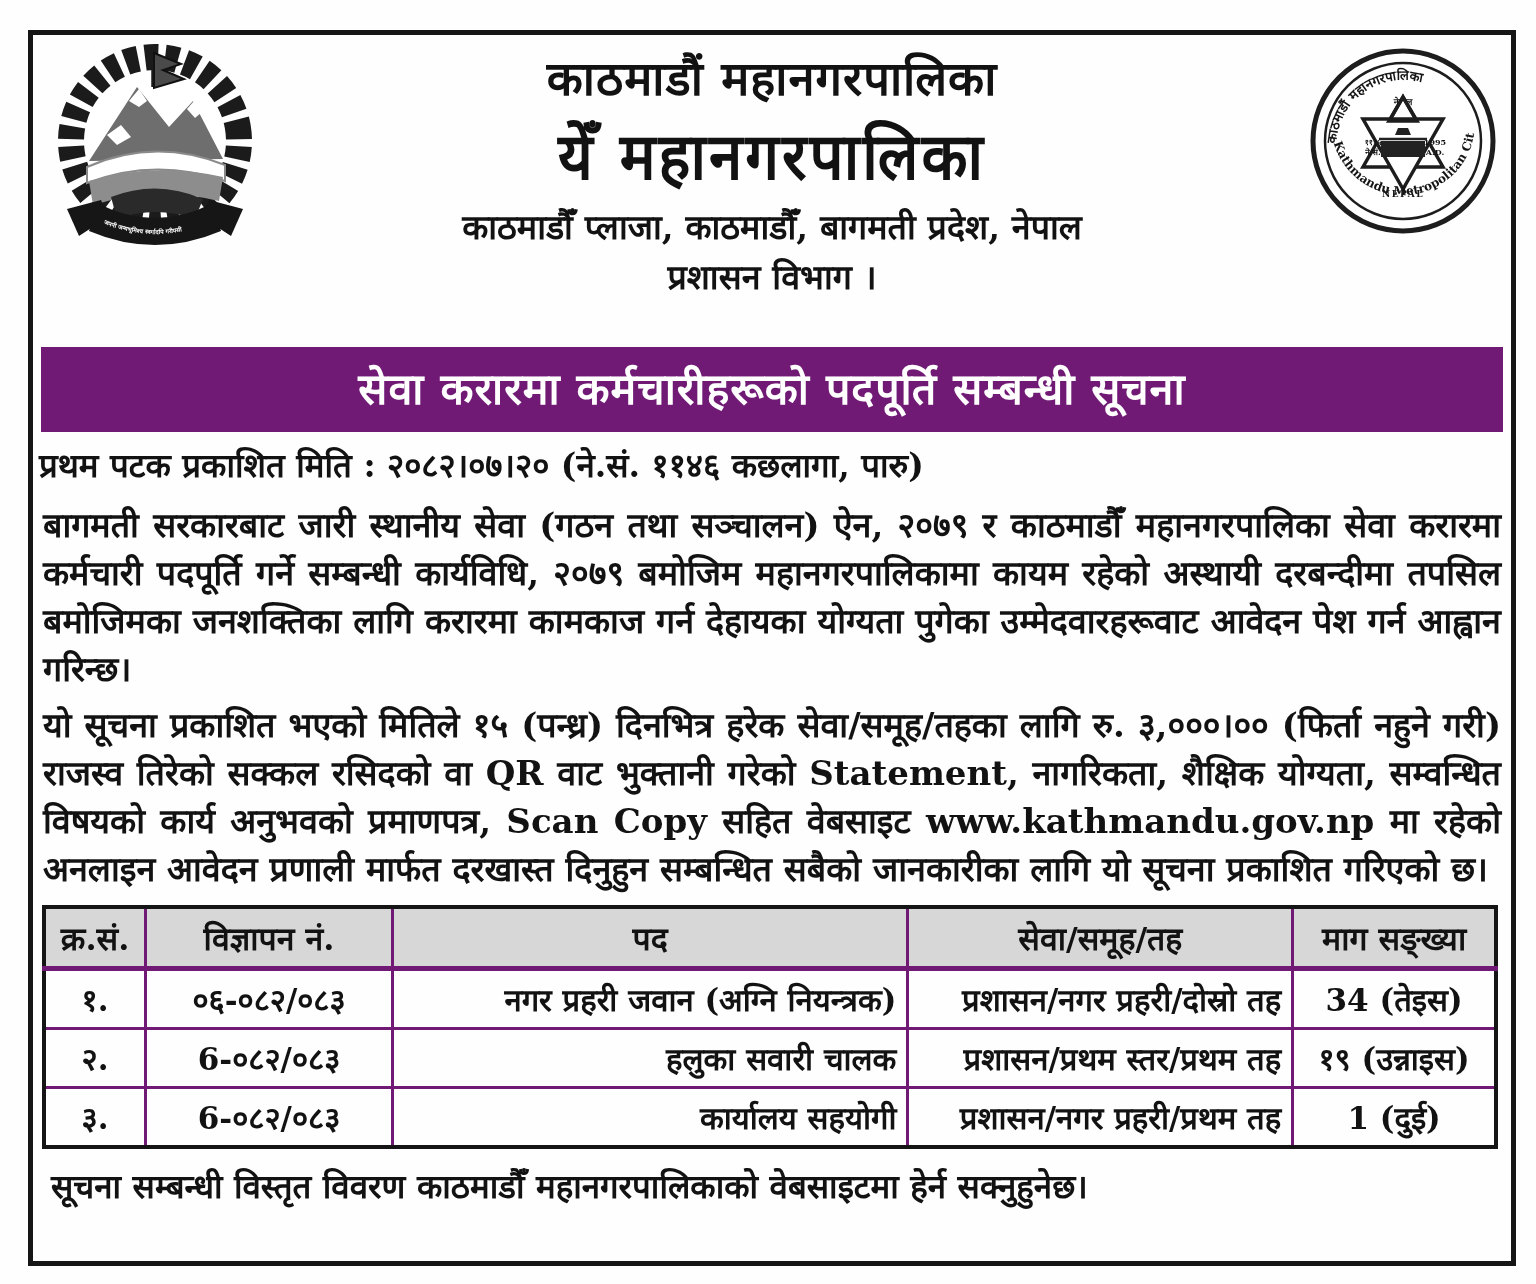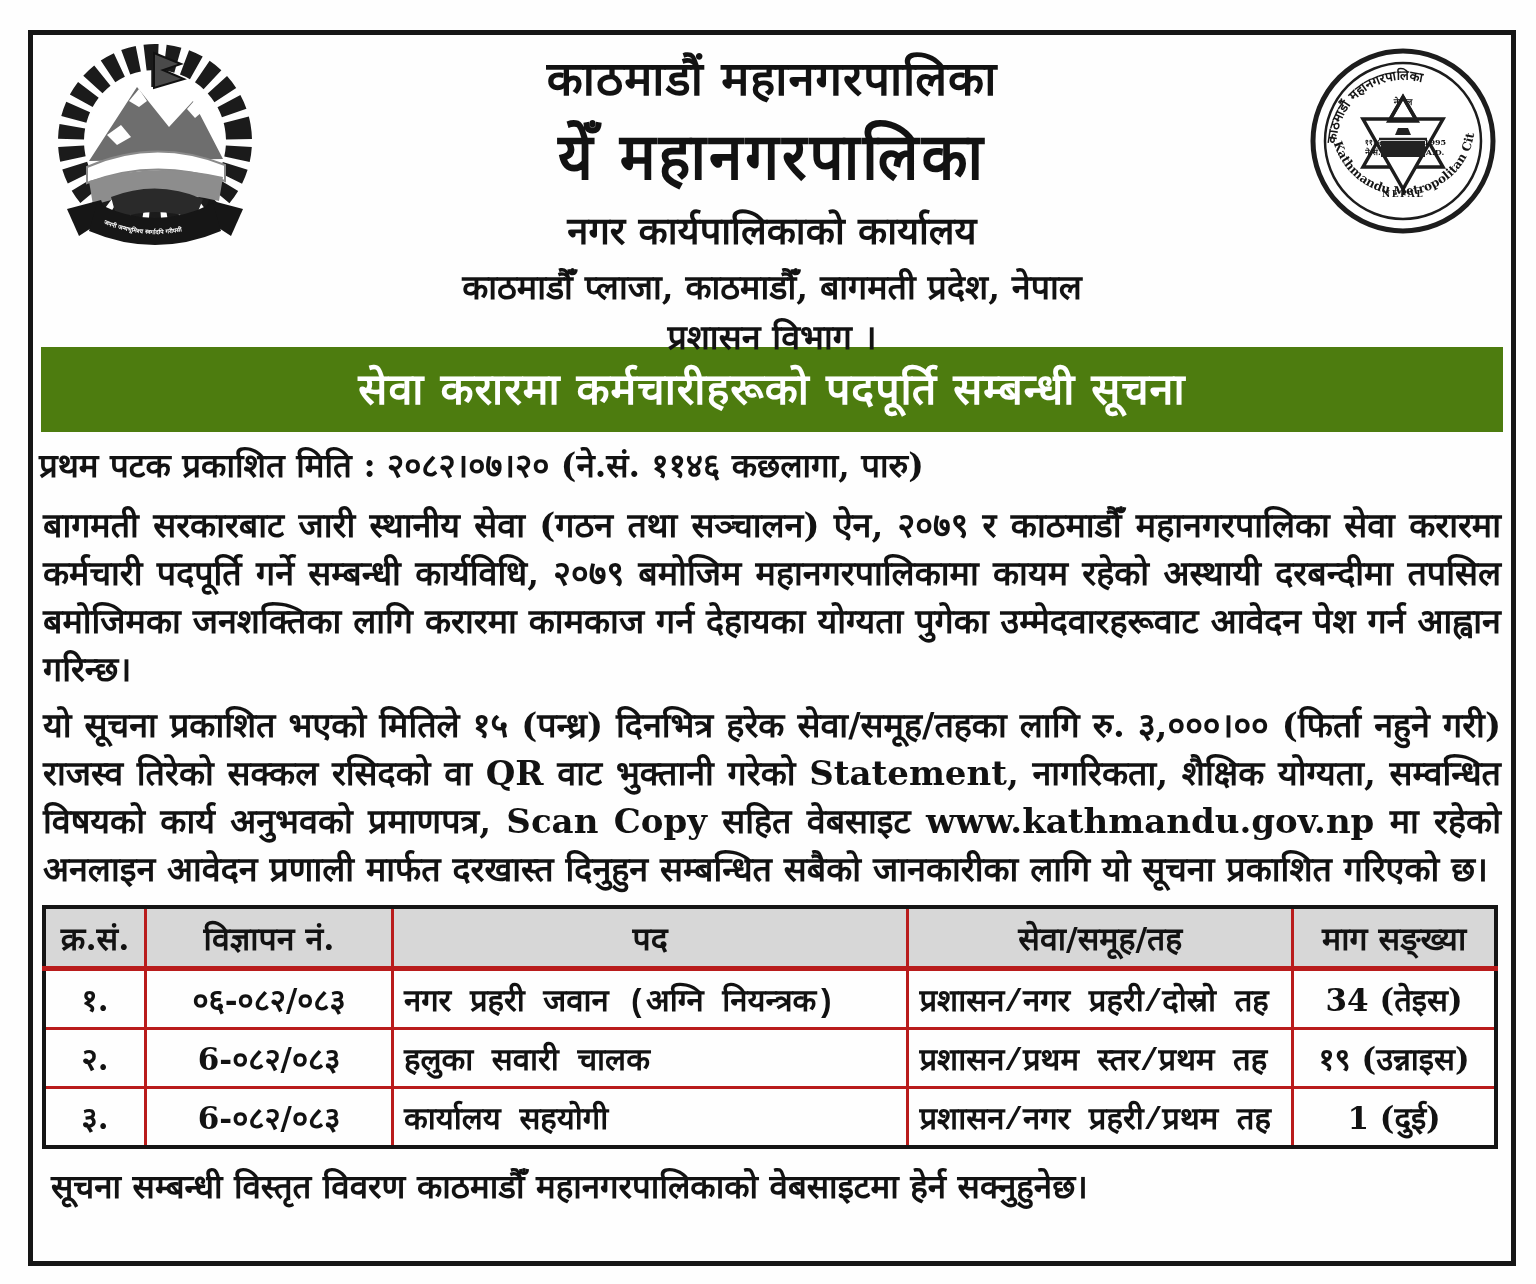--- a/index.html
+++ b/index.html
@@ -15,31 +15,31 @@
   .hdr{position:relative;height:304px;}
   .emblem{position:absolute;left:10px;top:2px;}
   .seal{position:absolute;right:6px;top:8px;}
   .hdr-text{text-align:center;padding-top:8px;}
   .org{font-size:47px;font-weight:800;letter-spacing:1px;}
   .ranjana{font-size:60px;font-weight:900;margin-top:4px;letter-spacing:3px;transform:scaleY(1.08);}
   .office{font-size:38px;font-weight:800;margin-top:8px;}
   .addr{font-size:34px;font-weight:700;margin-top:8px;}
   .dept{font-size:34px;font-weight:700;margin-top:4px;text-align:center;}
   
-  .banner{background:#4d7c0f;color:#ffffff;text-align:center;font-size:43px;font-weight:800;
+  .banner{background:#701a75;color:#ffffff;text-align:center;font-size:43px;font-weight:800;
           padding:11px 0 15px 0;margin:6px 2px 6px 2px;letter-spacing:1px;}
   .pubdate{text-align:left;font-size:33px;font-weight:800;margin:10px 0 4px 0;}
   .para{font-size:34px;font-weight:700;line-height:48px;text-align:justify;margin:14px 4px 8px 4px;}
   .para.second{margin-top:2px;}
   
   table.vac{width:calc(100% - 10px);margin:12px 3px 0 3px;border-collapse:collapse;border:4px solid #151515;table-layout:fixed;}
-  table.vac th,table.vac td{border:3px solid #b91c1c;font-size:31px;font-weight:700;padding:7px 10px;box-sizing:border-box;}
+  table.vac th,table.vac td{border:3px solid #701a75;font-size:31px;font-weight:700;padding:7px 10px;box-sizing:border-box;}
   table.vac thead th{background:#d7d7d7;font-size:32px;font-weight:800;border-bottom-width:5px;text-align:center;}
   td.c{text-align:center;}
-  td.l{text-align:left;font-family:Liberation Mono, monospace;}
+  td.l{text-align:right;}
   .w-sn{width:7%;} .w-ad{width:17%;} .w-post{width:35.5%;} .w-svc{width:26.5%;} .w-cnt{width:14%;}
   .footnote{font-size:33px;font-weight:800;margin:14px 4px 0 12px;}
 </style>
 </head>
 <body>
 
 <div class="page">
   <div class="frame">
 
     <header class="hdr">
@@ -63,21 +63,20 @@
         <path d="M194 170 l-34 -9 -7 17 29 19 z" fill="#161616"></path>
         <path d="M48 164 Q106 194 164 164 l8 28 Q106 220 40 192 z" fill="#161616"></path>
         <text font-size="6" fill="#ffffff" font-weight="bold">
           <textPath href="#ribbonPath" startOffset="6%">जननी जन्मभूमिश्च स्वर्गादपि गरीयसी</textPath>
         </text>
       </svg>
 
       <div class="hdr-text">
         <div class="org">काठमाडौं महानगरपालिका</div>
         <div class="ranjana">येँ महानगरपालिका</div>
-        <div class="office">नगर कार्यपालिकाको कार्यालय</div>
         <div class="addr">काठमाडौँ प्लाजा, काठमाडौँ, बागमती प्रदेश, नेपाल</div>
         <div class="dept">प्रशासन विभाग ।</div>
       </div>
 
       <svg class="seal" width="192" height="192" viewBox="0 0 192 192">
         <defs>
           <path id="arcTop" d="M31 118 A67 67 0 1 1 161 118"></path>
           <path id="arcBot" d="M25 90 A72 72 0 0 0 167 90"></path>
         </defs>
         <circle cx="96" cy="96" r="90" fill="#ffffff" stroke="#1d1d1d" stroke-width="5"></circle>

